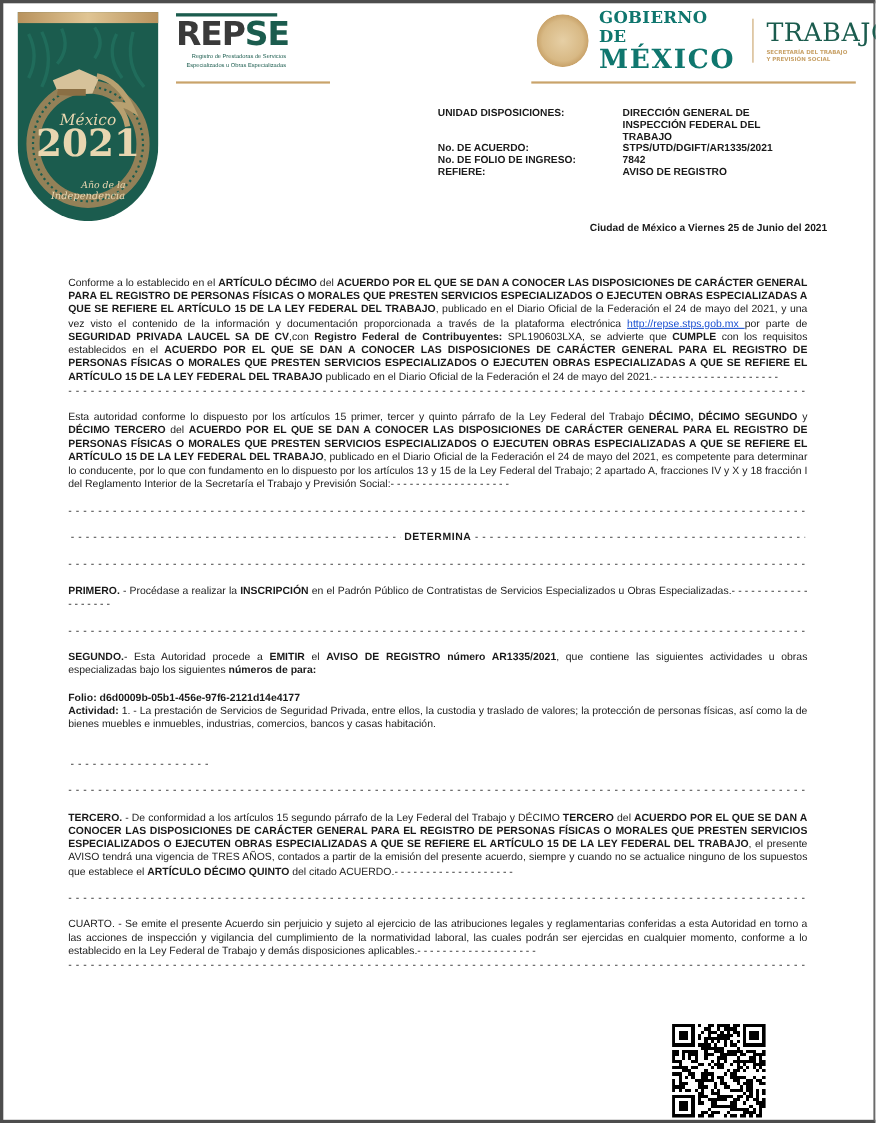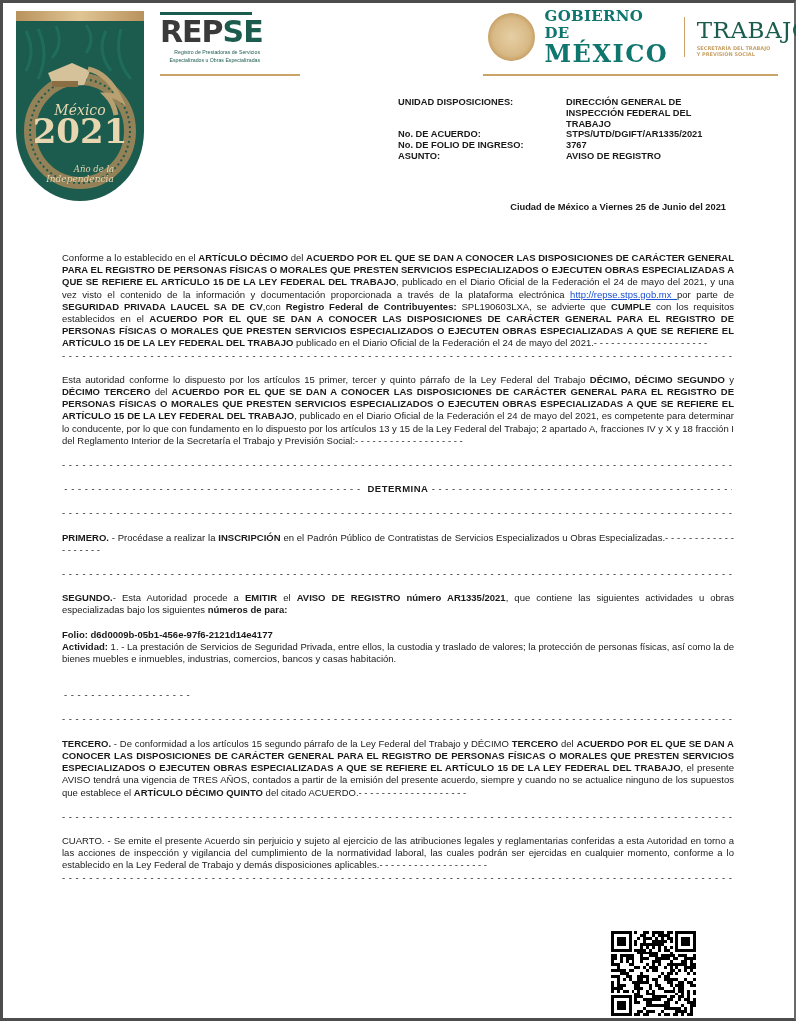--- a/index.html
+++ b/index.html
@@ -59,21 +59,21 @@
   }
   
   .meta {
     position: absolute; left: 398px; top: 97px; width: 350px;
     font-size: 9.3px; font-weight: bold; line-height: 10.8px;
   }
   .meta .row { display: flex; }
   .meta .k { width: 168px; flex: none; }
   .meta .v { width: 150px; }
   .date {
-    position: absolute; right: 70px; top: 202px;
+    position: absolute; right: 44px; top: 202px;
     font-size: 9.3px; font-weight: bold;
   }
   
   .body {
     position: absolute; left: 62px; top: 252px; width: 672px;
     font-size: 9.5px; line-height: 12.2px; text-align: justify;
   }
   .body p { margin: 0; }
   .body b { font-weight: bold; margin-top: 24px; }
   .body a { color: #1a4fd0; text-decoration: underline; }
@@ -150,24 +150,24 @@
   <div class="row">
     <div class="k">UNIDAD DISPOSICIONES:</div>
     <div class="v">DIRECCIÓN GENERAL DE INSPECCIÓN FEDERAL DEL TRABAJO</div>
   </div>
   <div class="row">
     <div class="k">No. DE ACUERDO:</div>
     <div class="v" style="width:200px">STPS/UTD/DGIFT/AR1335/2021</div>
   </div>
   <div class="row">
     <div class="k">No. DE FOLIO DE INGRESO:</div>
-    <div class="v">3767</div>
+    <div class="v">7842</div>
   </div>
   <div class="row">
-    <div class="k">ASUNTO:</div>
+    <div class="k">REFIERE:</div>
     <div class="v">AVISO DE REGISTRO</div>
   </div>
 </div>
 
 <div class="date">Ciudad de México a Viernes 25 de Junio del 2021</div>
 
 <div class="body">
 
   <p>
     <span>Conforme a lo establecido en el </span><b>ARTÍCULO DÉCIMO</b><span> del </span><b>ACUERDO POR EL QUE SE DAN A CONOCER LAS DISPOSICIONES DE CARÁCTER GENERAL PARA EL REGISTRO DE PERSONAS FÍSICAS O MORALES QUE PRESTEN SERVICIOS ESPECIALIZADOS O EJECUTEN OBRAS ESPECIALIZADAS A QUE SE REFIERE EL ARTÍCULO 15 DE LA LEY FEDERAL DEL TRABAJO</b><span>, publicado en el Diario Oficial de la Federación el 24 de mayo del 2021, y una vez visto el contenido de la información y documentación proporcionada a través de la plataforma electrónica </span><a href="#">http://repse.stps.gob.mx </a><span> por parte de </span><b>SEGURIDAD PRIVADA LAUCEL SA DE CV</b><span>,con </span><b>Registro Federal de Contribuyentes:</b><span>  SPL190603LXA, se advierte que </span><b>CUMPLE</b><span> con los requisitos establecidos en el </span><b>ACUERDO POR EL QUE SE DAN A CONOCER LAS DISPOSICIONES DE CARÁCTER GENERAL PARA EL REGISTRO DE PERSONAS FÍSICAS O MORALES QUE PRESTEN SERVICIOS ESPECIALIZADOS O EJECUTEN OBRAS ESPECIALIZADAS A QUE SE REFIERE EL ARTÍCULO 15 DE LA LEY FEDERAL DEL TRABAJO</b><span> publicado en el Diario Oficial de la Federación el 24 de mayo del 2021.- - - - - - - - - - - - - - - - - - - -</span>

